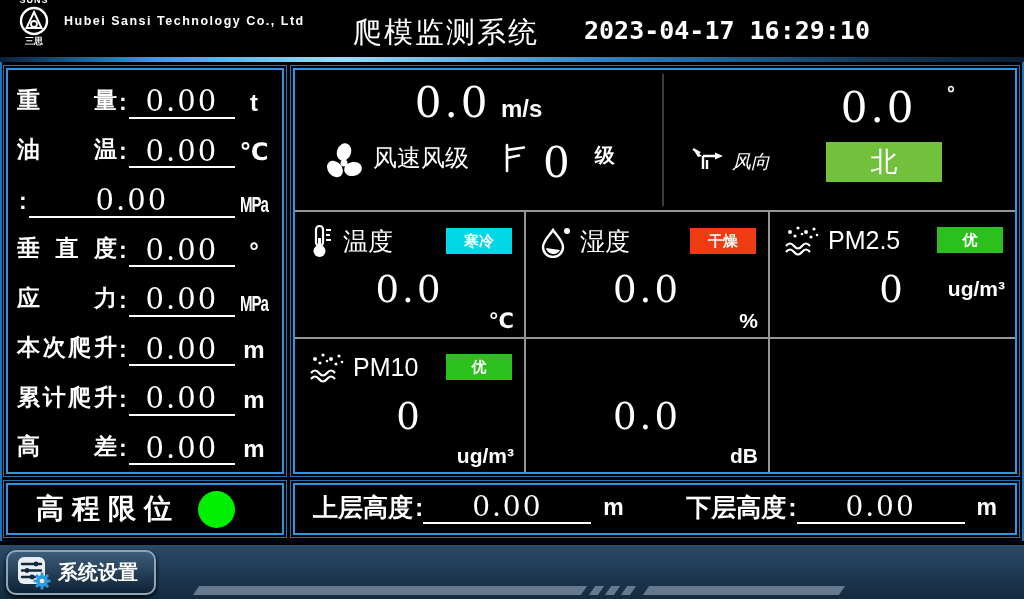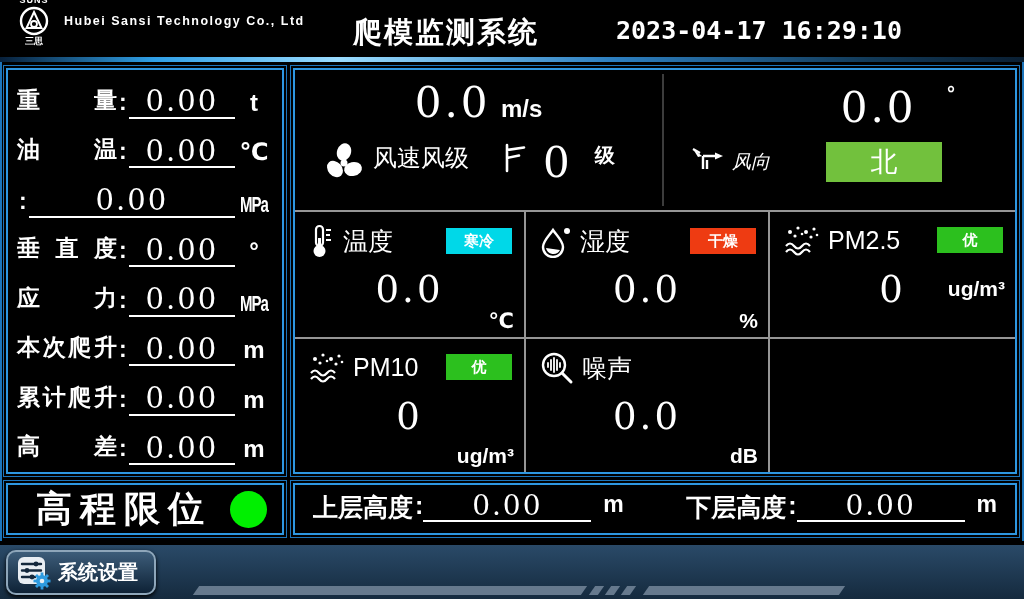--- a/index.html
+++ b/index.html
@@ -8,22 +8,22 @@
   .screen { position:relative; width:1024px; height:599px; background:#000; overflow:hidden; }
 
   
   .header { position:absolute; left:0; top:0; width:1024px; height:42px; display:flex; align-items:center; }
   .logo { width:52px; margin-left:8px; display:flex; flex-direction:column; align-items:center; line-height:1; }
   .logo-suns { font-size:9px; font-weight:bold; letter-spacing:1px; }
   .logo-sansi { font-size:9px; font-weight:bold; }
   .company { margin-left:4px; line-height:1.15; }
   .company-cn { font-size:21px; font-weight:bold; letter-spacing:1px; }
   .company-en { font-size:12.5px; font-weight:bold; letter-spacing:1.5px; }
-  .app-title { position:absolute; left:353px; top:13px; font-size:29px; font-weight:bold; letter-spacing:2px;text-align:right; }
-  .datetime { position:absolute; left:616px; top:16px; font-size:25px; font-weight:bold; font-family:"DejaVu Sans Mono",monospace; }
+  .app-title { position:absolute; left:353px; top:13px; font-size:29px; font-weight:normal; letter-spacing:2px;text-align:right; }
+  .datetime { position:absolute; left:584px; top:16px; font-size:25px; font-weight:bold; font-family:"DejaVu Sans Mono",monospace; }
   .hdr-line { position:absolute; left:0; top:57px; width:1024px; height:5px;
     background:linear-gradient(90deg,#08203a 0%,#2f9fe6 15%,#9adcff 33%,#2d7fc0 60%,#123а58 85%,#0a1f33 100%);
     background:linear-gradient(90deg,#08203a 0%,#2f9fe6 15%,#9adcff 33%,#2d7fc0 60%,#123a58 85%,#0a1f33 100%); }
 
   
   .panel { position:absolute; background:#000; border:1px solid #1c74ba; padding:2px; }
   .panel-inner { width:100%; height:100%; border:2px solid #2e96e0; position:relative; }
   .edge-frame { position:absolute; left:0; top:62px; width:1024px; height:479px; border-left:2px solid #1c74ba; border-right:2px solid #1c74ba; pointer-events:none; }
 
   .left-panel  { left:3px;  top:65px;  width:284px; height:412px; }
@@ -71,24 +71,24 @@
   .c10 { left:0; top:269px; width:229px; bottom:0; }
   .c11 { left:231px; top:269px; width:242px; bottom:0; }
   .cell-head { display:flex; align-items:center; padding:12px 12px 0 14px; }
   .cell-name { font-size:25px; margin-left:8px; }
   .badge { margin-left:auto; width:66px; height:26px; display:flex; align-items:center; justify-content:center; font-size:15px; font-weight:bold; }
   .cell-val { position:absolute; left:0; top:56px; width:100%; text-align:center; font-family:"DejaVu Serif",serif; font-size:37px; letter-spacing:3px; }
   .cell-unit { position:absolute; right:10px; bottom:4px; font-size:21px; font-weight:bold; }
 
   
   .limit-inner { display:flex; align-items:center; height:100%; padding-left:28px; }
-  .limit-label { font-size:36px; font-weight:bold; letter-spacing:8px; }
+  .limit-label { font-size:28px; font-weight:bold; letter-spacing:8px; }
   .limit-dot { width:37px; height:37px; border-radius:50%; margin-left:18px; }
   .levels-inner { display:flex; align-items:center; height:100%; padding:0 18px; justify-content:space-between; }
-  .lv-group { display:flex; align-items:flex-start; }
+  .lv-group { display:flex; align-items:center; }
   .lv-label { font-size:25px; font-weight:bold; margin-bottom:4px; }
   .lv-colon { font-size:25px; font-weight:bold; margin:0 0 4px 2px; }
   .lv-val { width:168px; text-align:center; font-family:"DejaVu Serif",serif; font-size:28px; border-bottom:2px solid #fff; line-height:1.05; margin-bottom:2px; letter-spacing:2px; }
   .lv-unit { font-size:23px; font-weight:bold; margin:0 0 4px 12px; }
 
   
   .footer { position:absolute; left:0; top:545px; width:1024px; height:54px;
     background:linear-gradient(#2a4a68,#152a3e); }
   .settings-btn { position:absolute; left:6px; top:5px; width:150px; height:45px; border-radius:10px;
     background:linear-gradient(#456填,#0e2236); background:linear-gradient(#3d5d7a,#0e2236);
@@ -297,30 +297,20 @@
             <path d="M2 28 q4 -5 8 0 t8 0 t8 0" fill="none" stroke="#fff" stroke-width="2.2"></path>
           </svg>
           <span class="cell-name">PM10</span>
           <span class="badge" style="background: rgb(44, 192, 30);">优</span>
         </div>
         <div class="cell-val">0</div>
         <div class="cell-unit">ug/m³</div>
       </div>
 
       <div class="cell c11">
-        <div class="cell-head">
-          <svg width="34" height="34" viewBox="0 0 34 34">
-            <circle cx="14" cy="14" r="11" fill="none" stroke="#fff" stroke-width="2.4"></circle>
-            <path d="M22 22 L31 31" stroke="#fff" stroke-width="3" stroke-linecap="round"></path>
-            <g stroke="#fff" stroke-width="1.8" stroke-linecap="round">
-              <path d="M8 12 v4 M11 9 v10 M14 7 v14 M17 9 v10 M20 12 v4"></path>
-            </g>
-          </svg>
-          <span class="cell-name">噪声</span>
-        </div>
         <div class="cell-val">0.0</div>
         <div class="cell-unit">dB</div>
       </div>
 
     </div>
   </div>
 
   <div class="panel limit-box">
     <div class="panel-inner limit-inner">
       <span class="limit-label">高程限位</span>

